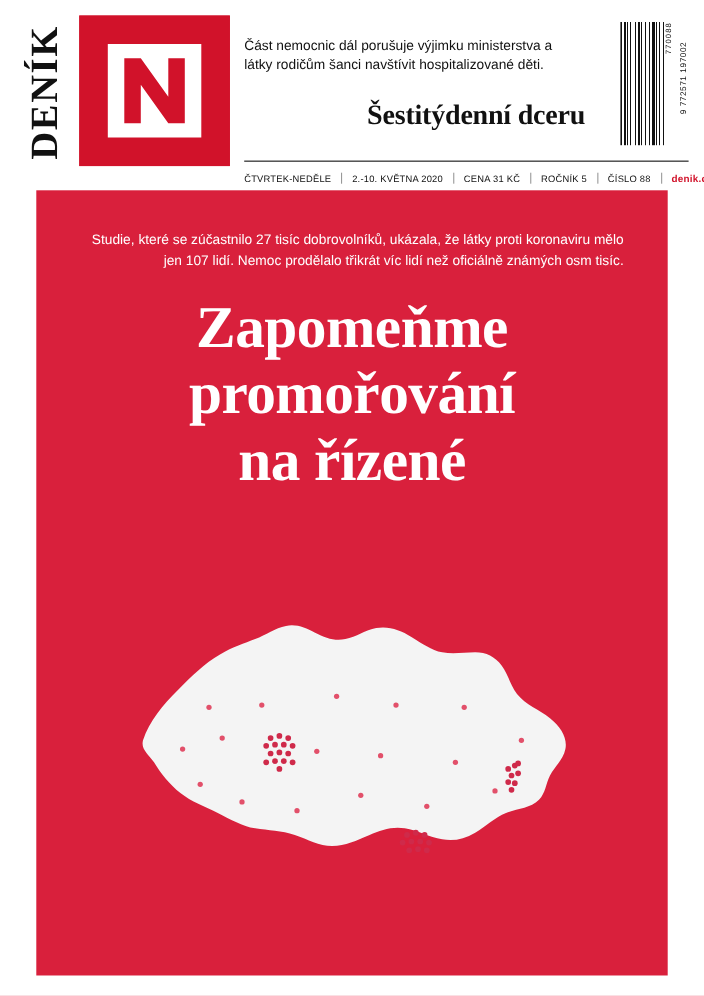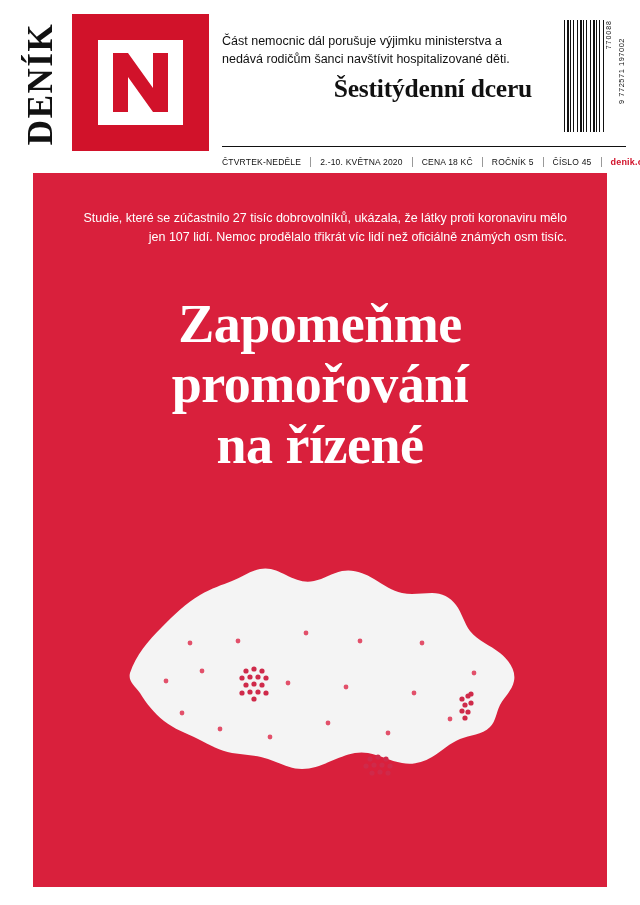--- a/index.html
+++ b/index.html
@@ -74,21 +74,21 @@
   .kicker {
     font-family: "Liberation Sans", sans-serif;
     font-size: 12.5px;
     line-height: 1.45;
     color: #111111;
     width: 300px;
     padding-top: 18px;
   }
 
   .headline-top {
-    margin-top: 6px;
+    margin-top: 22px;
     width: 310px;
   }
   .headline-top .line {
     font-family: "Liberation Serif", serif;
     font-weight: bold;
     font-size: 25.5px;
     line-height: 1.18;
     color: #111111;
     text-align: right;
     letter-spacing: -0.2px;
@@ -198,21 +198,20 @@
     left: 0;
     right: 0;
     top: 94px;
     text-align: center;
     color: #ffffff;
     font-family: "Liberation Serif", serif;
     font-weight: bold;
     font-size: 54px;
     line-height: 1.12;
     letter-spacing: -0.5px;
-    margin-top: 27px;
   }
 
   .map-wrap {
     position: absolute;
     left: 0;
     right: 0;
     top: 330px;
     height: 370px;
     display: flex;
     align-items: center;
@@ -243,40 +242,40 @@
 
     <div class="logo-box">
       <svg width="137" height="137" viewBox="0 0 137 137" aria-hidden="true">
         <rect x="0" y="0" width="137" height="137" fill="#d1122a"></rect>
         <rect x="26" y="26" width="85" height="85" fill="#ffffff"></rect>
         <path d="M41 98 L41 39 L56 39 L81 74 L81 39 L96 39 L96 98 L81 98 L56 63 L56 98 Z" fill="#d1122a"></path>
       </svg>
     </div>
 
     <div class="head-right">
-      <div class="kicker">Část nemocnic dál porušuje výjimku ministerstva a nedává rodičům šanci navštívit hospitalizované děti.</div>
+      <div class="kicker">Část nemocnic dál porušuje výjimku ministerstva a látky rodičům šanci navštívit hospitalizované děti.</div>
       <div class="headline-top">
         <div class="line">Šestitýdenní dceru</div>
       </div>
 
       <div class="barcode">
         <div class="bars"></div>
         <div class="bc-num-top">770088</div>
         <div class="bc-num-bottom">9 772571 197002</div>
       </div>
     </div>
 
     <div class="rule"></div>
 
     <div class="infobar">
       <span class="cell">ČTVRTEK-NEDĚLE</span>
       <span class="cell">2.-10. KVĚTNA 2020</span>
-      <span class="cell">CENA 18 KČ</span>
+      <span class="cell">CENA 31 KČ</span>
       <span class="cell">ROČNÍK 5</span>
-      <span class="cell">ČÍSLO 45</span>
+      <span class="cell">ČÍSLO 88</span>
       <span class="cell last">denik.cz</span>
     </div>
   </div>
 
   <div class="panel">
 
     <div class="perex">Studie, které se zúčastnilo 27 tisíc dobrovolníků, ukázala, že látky proti koronaviru mělo jen 107 lidí. Nemoc prodělalo třikrát víc lidí než oficiálně známých osm tisíc.</div>
 
     <div class="main-headline">
       <div>Zapomeňme</div>

